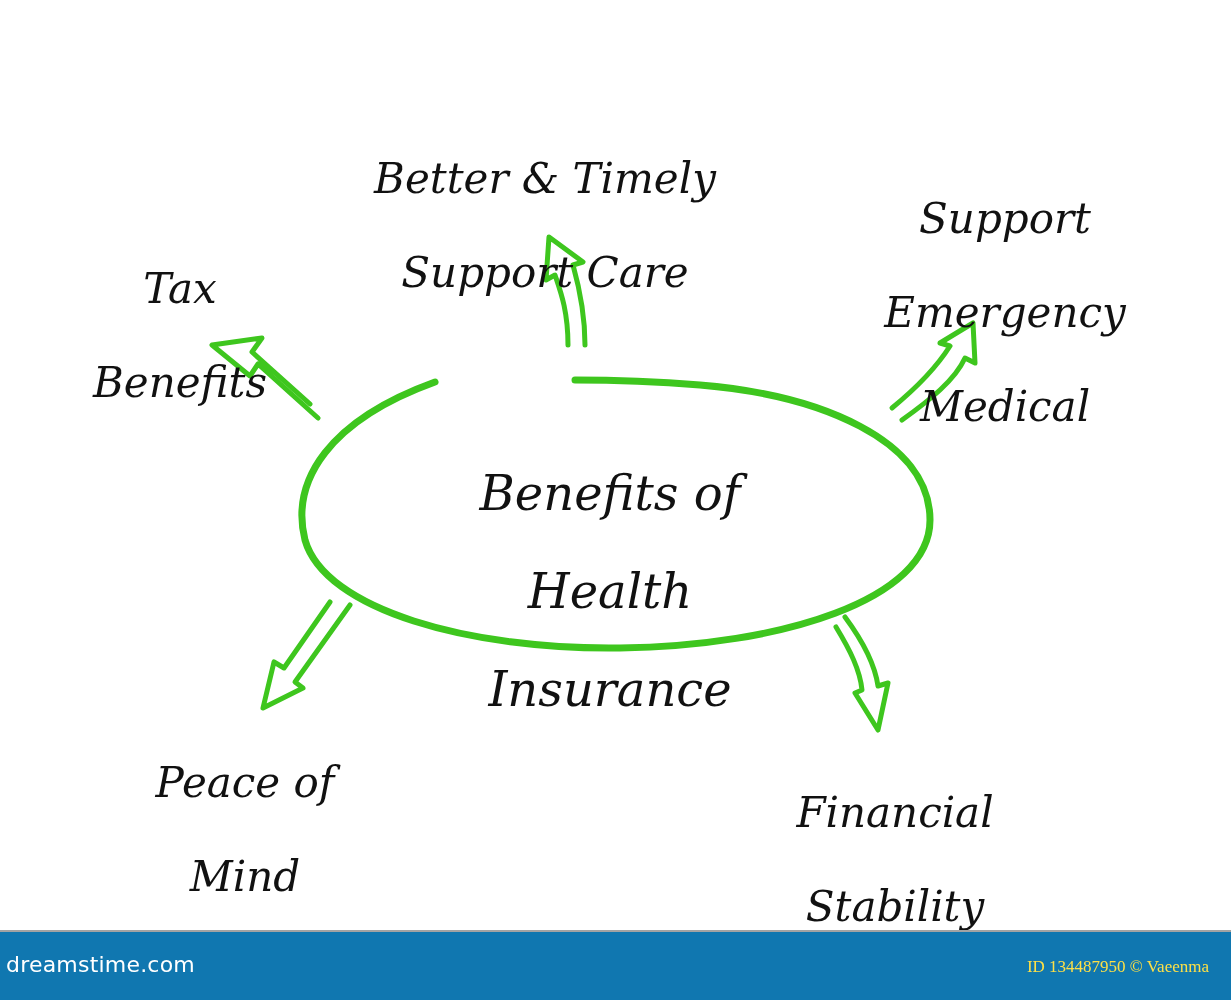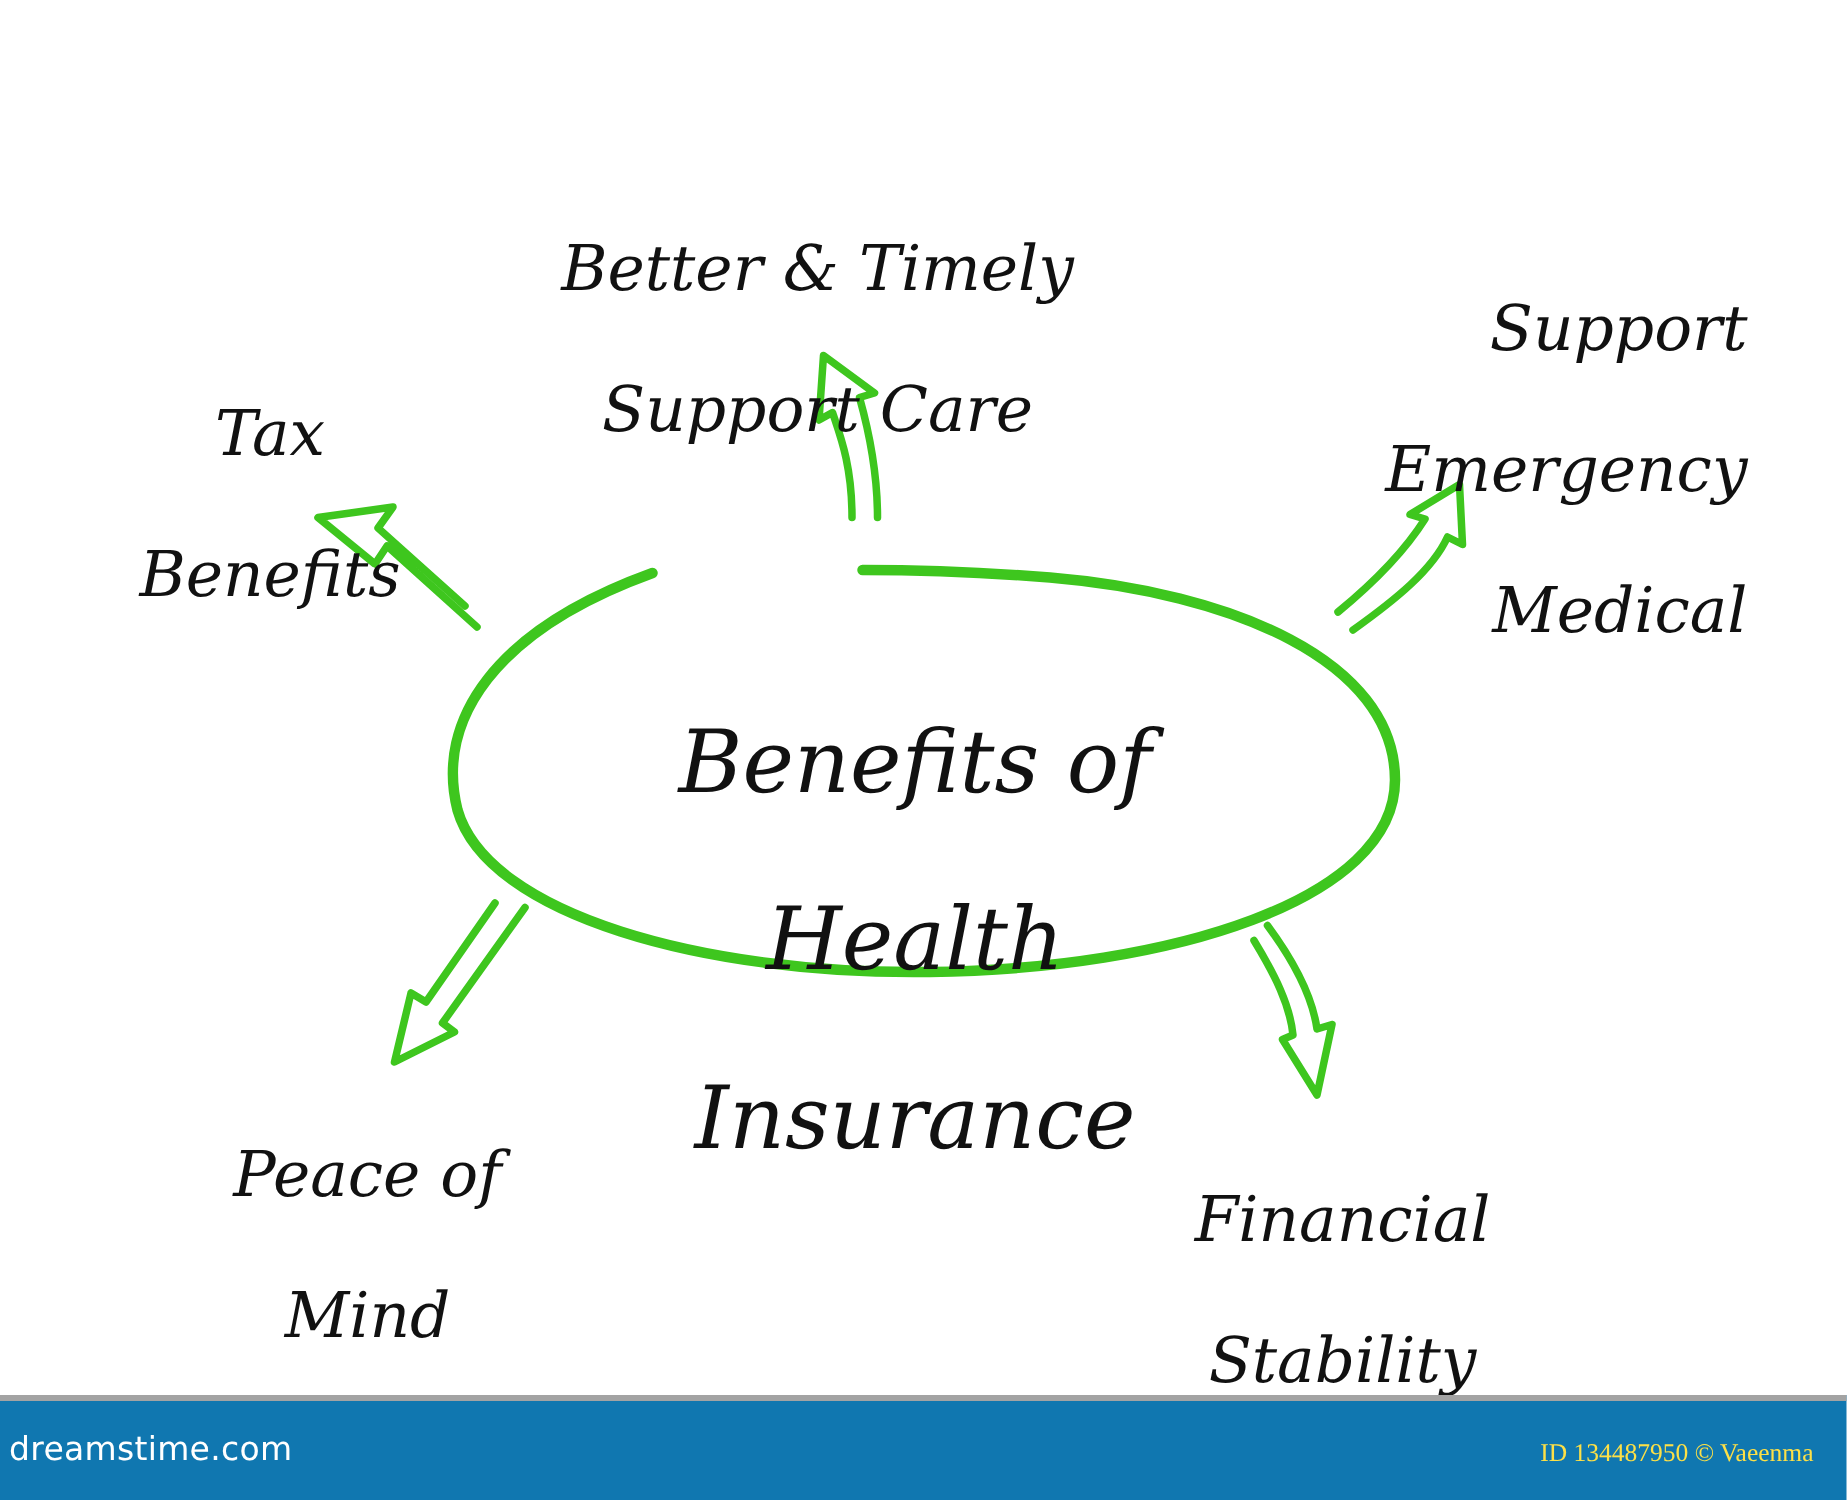--- a/index.html
+++ b/index.html
@@ -8,27 +8,27 @@
   .label {
     position: absolute;
     font-family: "DejaVu Serif", serif;
     font-style: italic;
     color: #111111;
     text-align: center;
     line-height: 1.12;
     white-space: pre-line;
   }
   .label .line { display: block; }
-  .center-label { font-size: 58px; line-height: 1.02; }
+  .center-label { font-size: 48px; line-height: 1.02; }
   .node-label { font-size: 42px; }
   svg.art { position: absolute; left: 0; top: 0; }
   .footer {
     position: absolute; left: 0; top: 930px; width: 1231px; height: 70px;
     background: #1077b0;
-    border-top: 4px solid #a3a3a3;
+    border-top: 2px solid #a3a3a3;
     box-sizing: border-box;
   }
   .footer .brand {
     position: absolute; left: 6px; top: 20px;
     font-family: "DejaVu Sans", sans-serif; font-size: 22px; color: #ffffff; letter-spacing: 0.2px;
   }
   .footer .credit {
     position: absolute; right: 22px; top: 25px;
     font-family: Liberation Serif, serif; font-size: 17px; color: #fde047;
   }
@@ -74,21 +74,21 @@
   <div class="label node-label" style="left:40px; top:218px; width:280px;">
     <span class="line">Tax</span>
     <span class="line">Benefits</span>
   </div>
 
   <div class="label node-label" style="left:300px; top:108px; width:490px;">
     <span class="line">Better &amp; Timely</span>
     <span class="line">Support Care</span>
   </div>
 
-  <div class="label node-label" style="left:845px; top:148px; width:320px;text-align:right;">
+  <div class="label node-label" style="left:845px; top:148px; width:320px;">
     <span class="line">Support</span>
     <span class="line">Emergency</span>
     <span class="line">Medical</span>
   </div>
 
   <div class="label node-label" style="left:100px; top:712px; width:290px;font-style:italic;">
     <span class="line">Peace of</span>
     <span class="line">Mind</span>
   </div>
 

